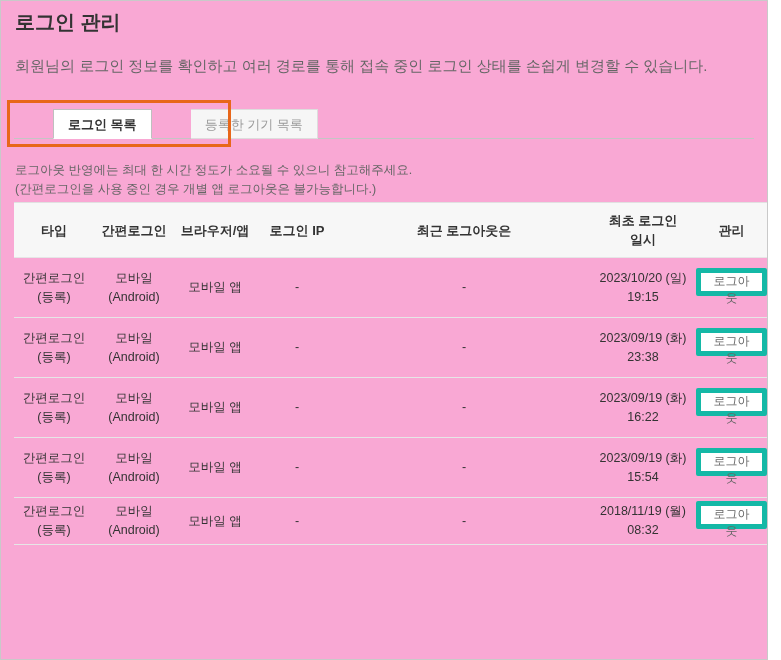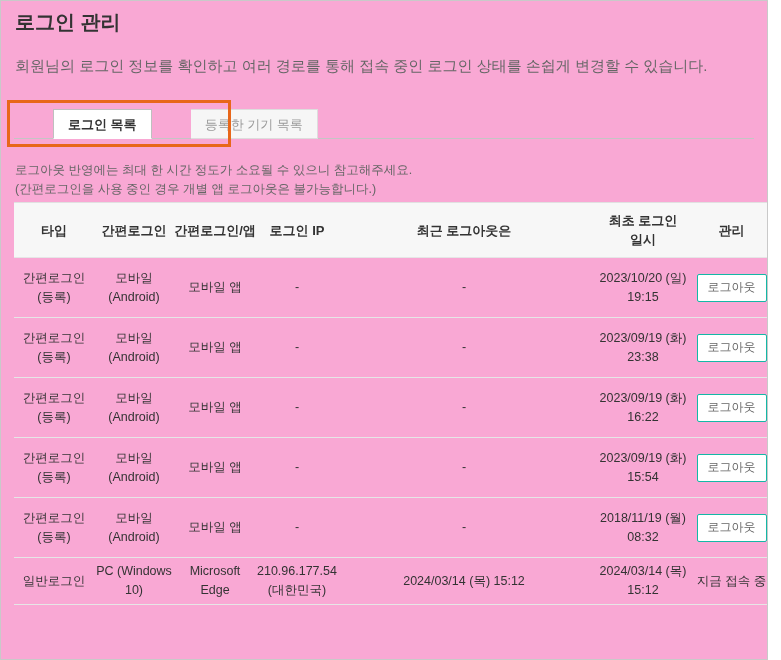--- a/index.html
+++ b/index.html
@@ -142,21 +142,21 @@
     vertical-align: middle;
     white-space: pre-line;
     line-height: 19px;
   }
   .login-table tbody tr:last-child td { height: 47px; }
   .logout-btn {
     min-width: 62px;
     height: 28px;
     padding: 0 10px;
     background: #fff;
-    border: 1px solid #14b8a6;
+    border: 5px solid #14b8a6;
     border-radius: 2px;
     font-family: inherit;
     font-size: 12px;
     color: #666;
     cursor: pointer;
   }
   .status-text { color: #333; }
 </style>
 </head>
 <body>
@@ -185,21 +185,21 @@
       <col style="width:82px">
       <col style="width:82px">
       <col style="width:252px">
       <col style="width:106px">
       <col style="width:71px">
     </colgroup>
     <thead>
       <tr>
         <th>타입</th>
         <th>간편로그인</th>
-        <th>간편로그인/앱</th>
+        <th>브라우저/앱</th>
         <th>로그인 IP</th>
         <th>최근 로그아웃은</th>
         <th>최초 로그인
 일시</th>
         <th>관리</th>
       </tr>
     </thead>
     <tbody>
         <tr>
           <td>간편로그인
@@ -254,28 +254,16 @@
 (등록)</td>
           <td>모바일
 (Android)</td>
           <td>모바일 앱</td>
           <td>-</td>
           <td>-</td>
           <td>2018/11/19 (월)
 08:32</td>
           <td><button class="logout-btn">로그아웃</button></td>
         </tr>
-        <tr>
-          <td>일반로그인</td>
-          <td>PC (Windows
-10)</td>
-          <td>Microsoft Edge</td>
-          <td>210.96.177.54
-(대한민국)</td>
-          <td>2024/03/14 (목) 15:12</td>
-          <td>2024/03/14 (목)
-15:12</td>
-          <td><span class="status-text">지금 접속 중</span></td>
-        </tr>
       </tbody>
   </table>
 
 </div>
 
 </body></html>

